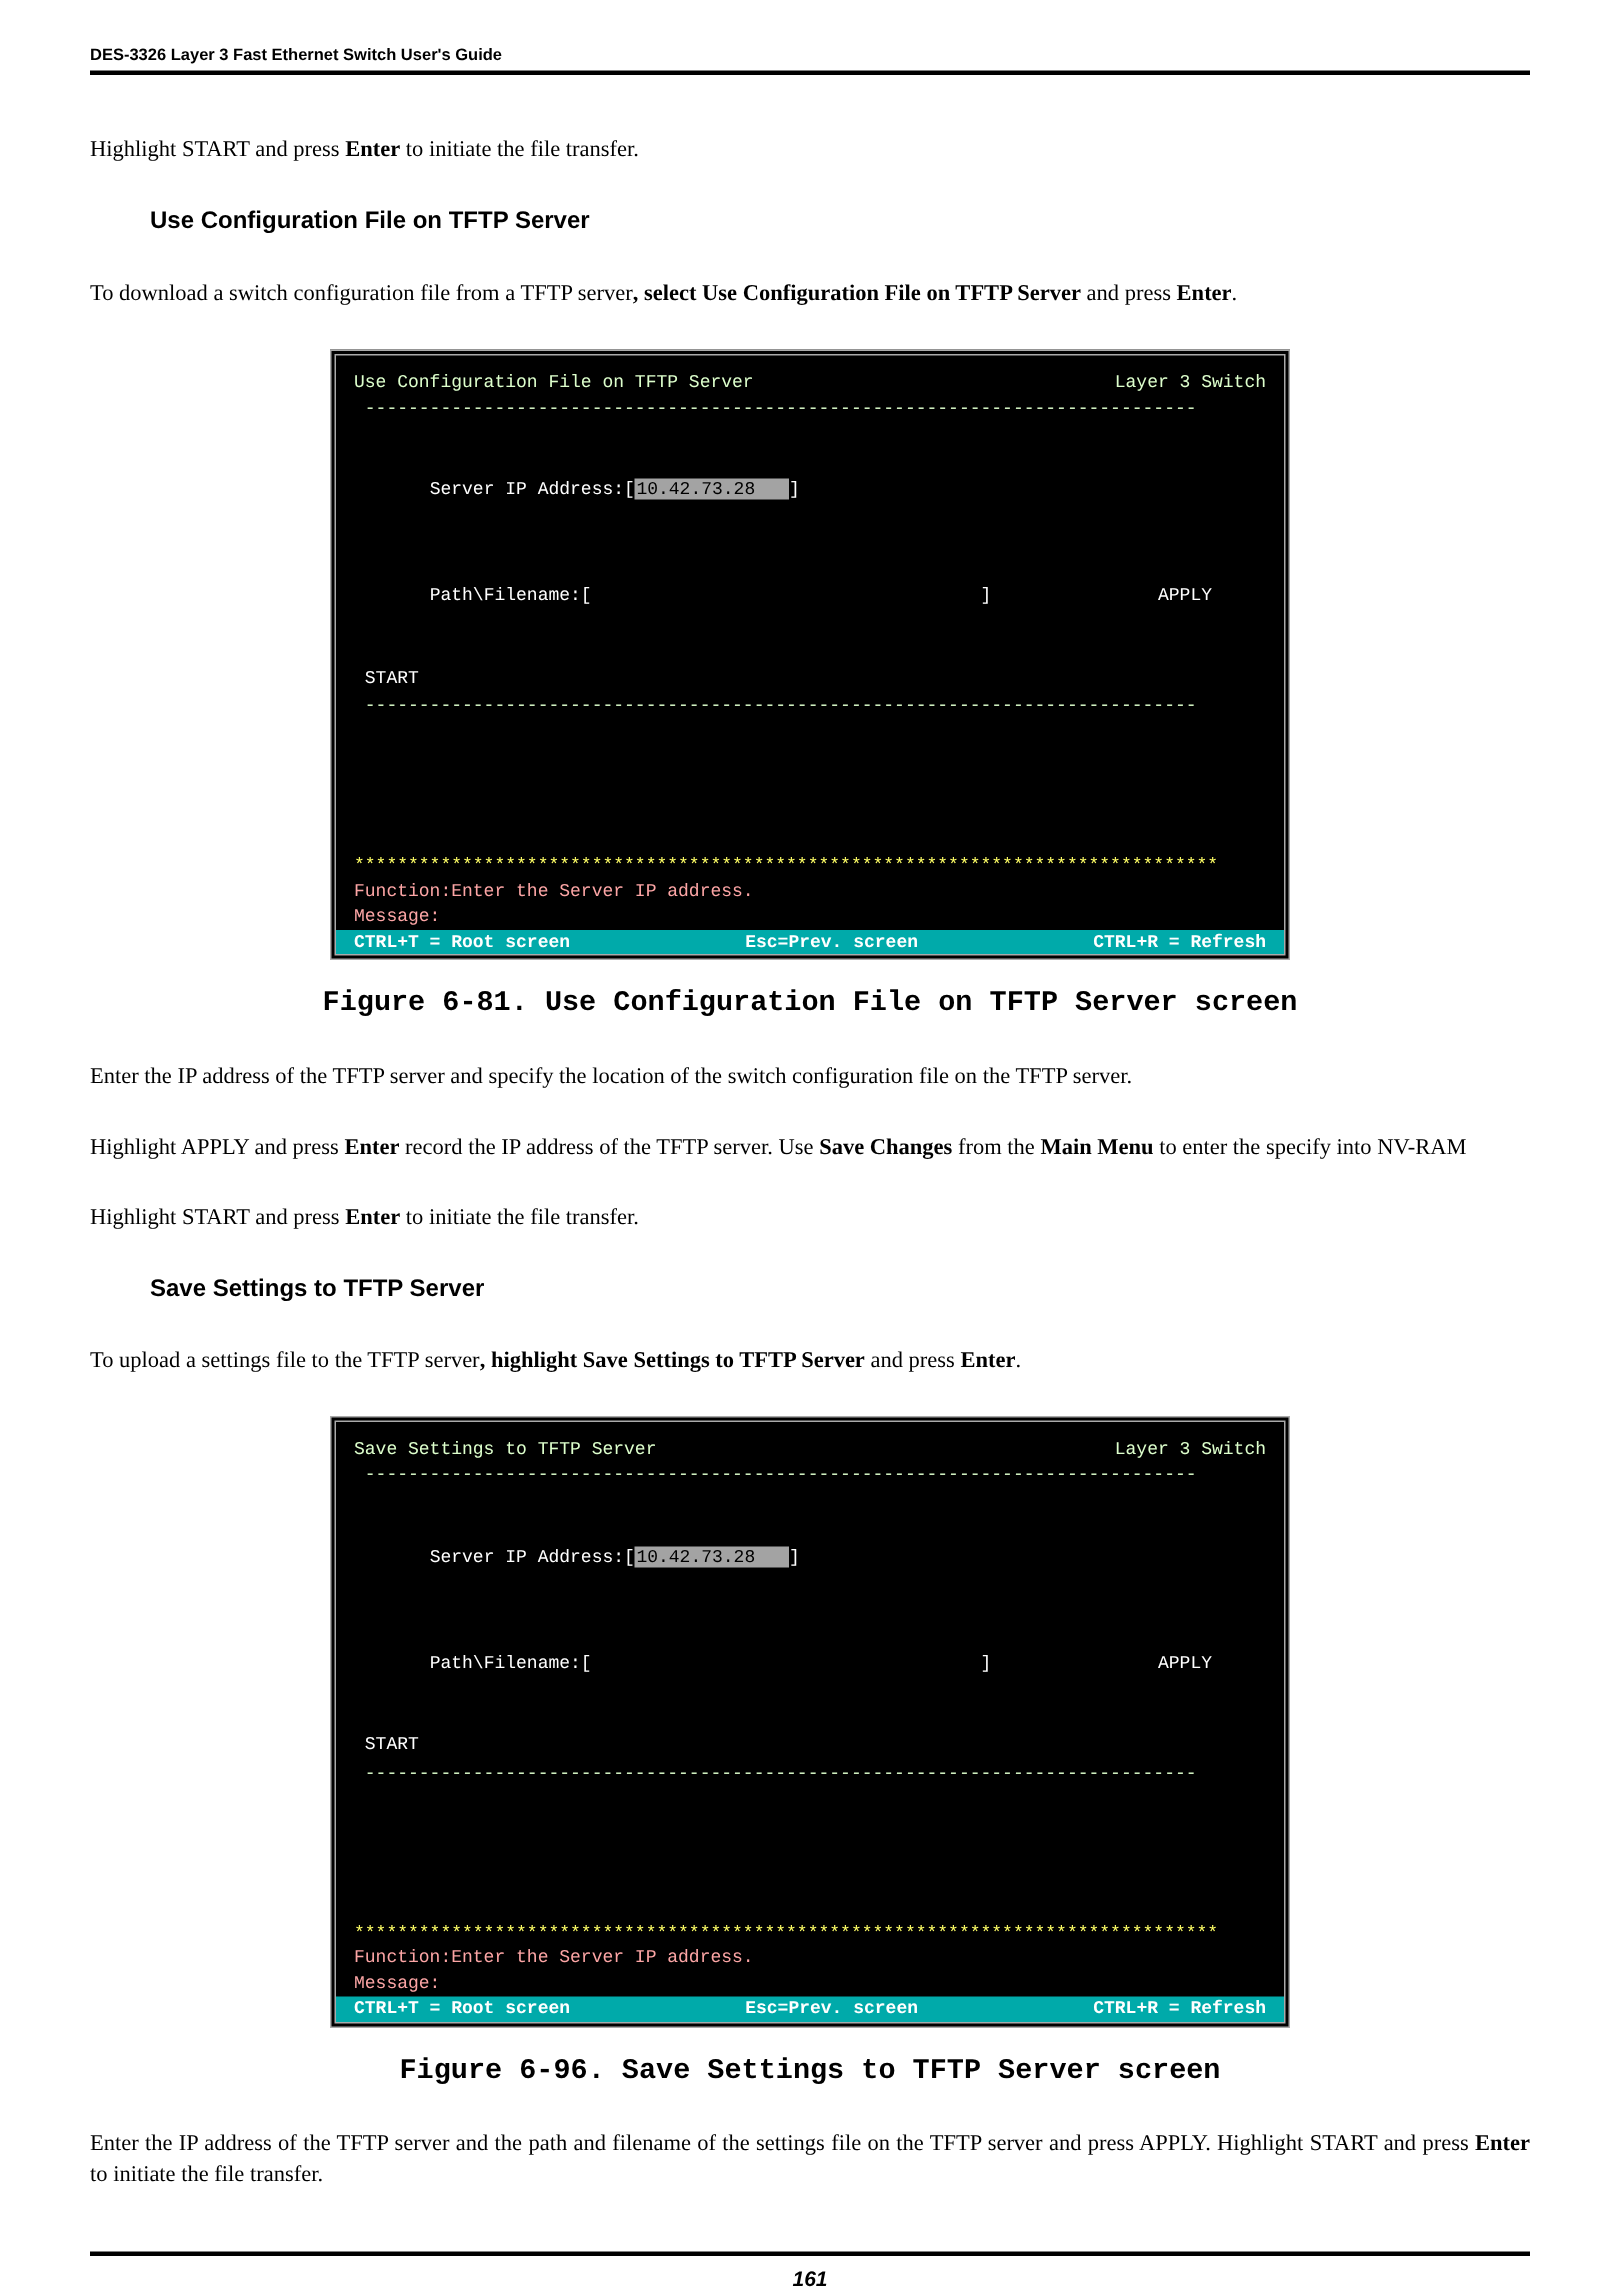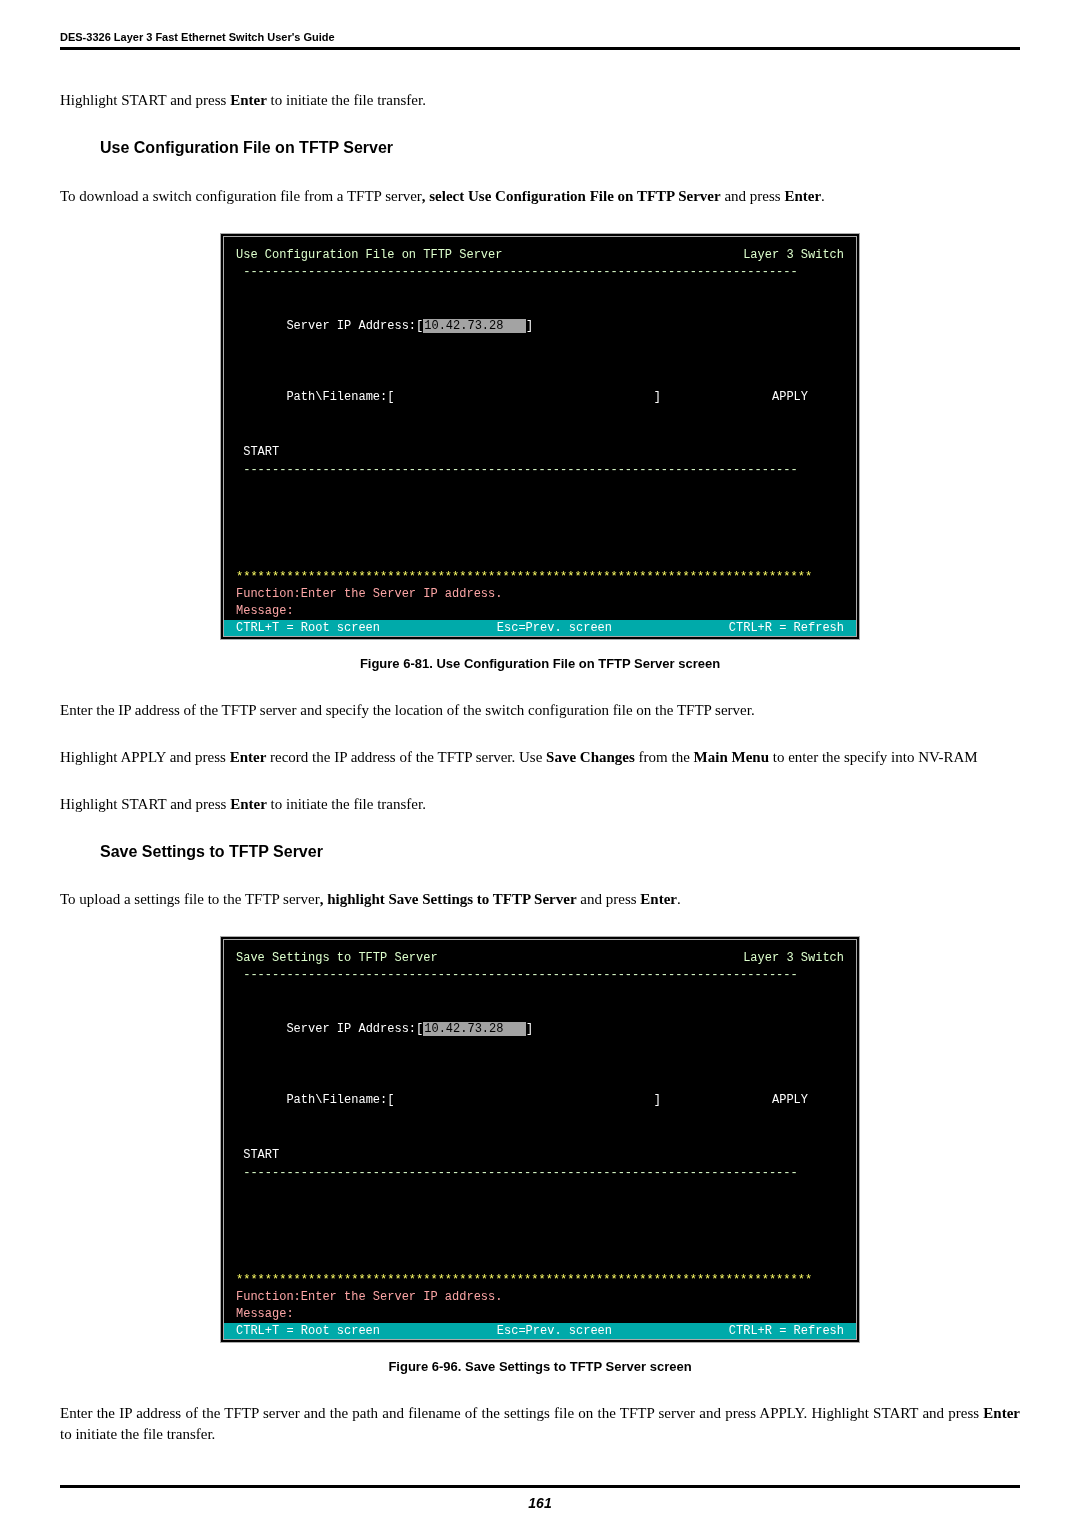--- a/index.html
+++ b/index.html
@@ -41,26 +41,26 @@
   .term-hr { color: #dfc; white-space: pre; overflow: hidden; }
   .term-body { min-height: 140px; }
   .term-row { margin: 2px 0; white-space: pre; }
   .term-input { background: #a3a3a3; color: #000; padding: 0 1px; }
   .term-apply { display: inline-block; float: right; }
   .term-stars { color: #ff6; white-space: pre; overflow: hidden; }
   .term-func { color: #fca5a5; }
   .term-footer {
     background: #0aa; color: #fff; display: flex;
     justify-content: space-between; margin: 0 -12px; padding: 0 12px;
-    font-weight: normal;
+    font-weight: bold;
   }
   .figcap {
-    font-family: Liberation Sans, sans-serif;
+    font-family: Liberation Mono, monospace;
     font-weight: bold;
-    font-size: 13px;
+    font-size: 19px;
     text-align: center;
     margin: 12px 0 24px;
   }
   .footer {
     border-top: 3px solid #000;
     margin-top: 40px;
     padding-top: 6px;
     text-align: center;
     font-family: Arial, Helvetica, sans-serif;
     font-weight: bold;

